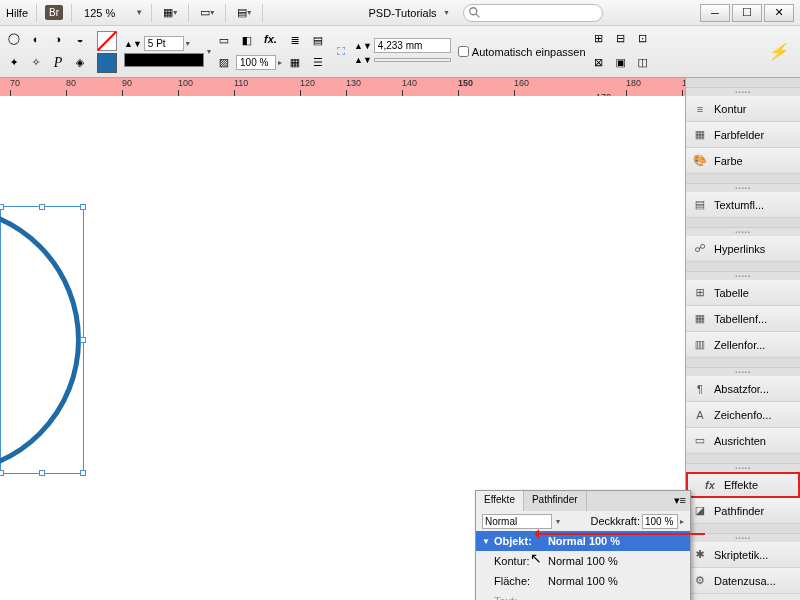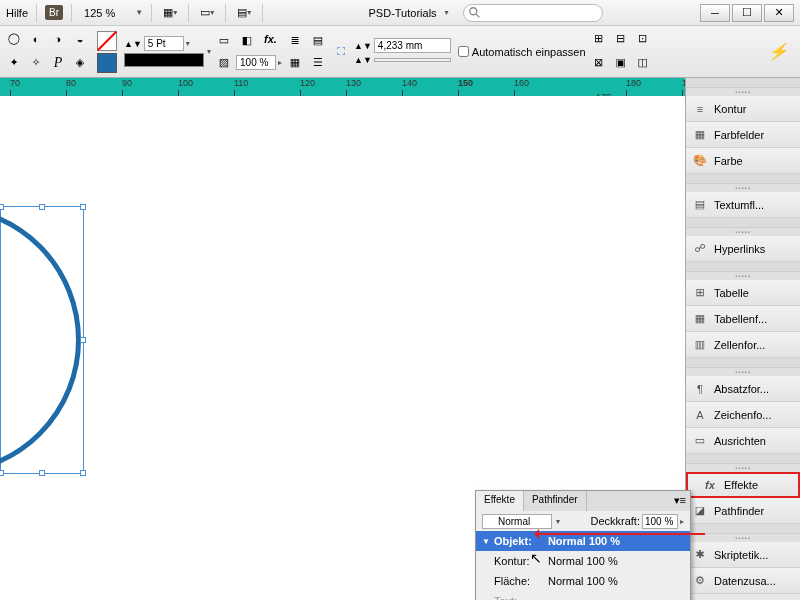--- a/index.html
+++ b/index.html
@@ -28,21 +28,21 @@
 .stroke-val { background: #fff; border: 1px solid #aaa; padding: 1px 3px; font-size: 10px; width: 40px; }
 .stroke-bar { width: 80px; height: 14px; background: #000; border: 1px solid #888; }
 .opacity-box { display: flex; align-items: center; gap: 2px; }
 .opacity-val { background: #fff; border: 1px solid #aaa; padding: 1px 3px; font-size: 10px; width: 40px; }
 .fx-btn { font-style: italic; font-weight: bold; padding: 2px 4px; }
 .dim-box { background: #fff; border: 1px solid #aaa; padding: 1px 3px; font-size: 10px; width: 77px; }
 .autofit { display: flex; align-items: center; gap: 3px; font-size: 10px; margin-left: 4px; }
 .autofit input { width: 11px; height: 11px; }
 .bolt { margin-left: auto; padding: 4px 8px; font-size: 16px; font-style: italic; color: #666; }
 
-.ruler { height: 22px; background: #14b8a6; border-bottom: 1px solid #8b5cf6; position: relative; overflow: hidden; }
+.ruler { height: 22px; background: #fca5a5; border-bottom: 1px solid #8b5cf6; position: relative; overflow: hidden; }
 .ruler .tick { position: absolute; top: 0; font-size: 9px; color: #333; }
 .ruler .tick::before { content: ''; position: absolute; left: 0; top: 12px; width: 1px; height: 6px; background: #333; }
 
 .canvas { position: absolute; left: 0; top: 96px; width: 781px; height: 504px; background: #fff; }
 .sel-box { position: absolute; left: 0; top: 110px; width: 84px; height: 268px; border: 1px solid #4a90d9; }
 .handle { position: absolute; width: 6px; height: 6px; background: #fff; border: 1px solid #4a90d9; }
 .circle-arc { position: absolute; left: -190px; top: -2px; width: 270px; height: 270px; border: 5px solid #1e6ba8; border-radius: 50%; }
 
 .rpanel { position: absolute; right: 0; top: 78px; width: 115px; background: #e8e8e8; border-left: 1px solid #aaa; height: 522px; }
 .rp-item { height: 26px; display: flex; align-items: center; gap: 6px; padding: 0 6px; border-bottom: 1px solid #d0d0d0; background: linear-gradient(#f2f2f2,#e4e4e4); font-size: 10px; cursor: pointer; }
@@ -50,21 +50,21 @@
 .rp-group-gap { height: 10px; background: #dcdcdc; border-bottom: 1px solid #ccc; }
 .grip { height: 8px; background: #e0e0e0; display: flex; justify-content: center; align-items: center; font-size: 6px; letter-spacing: 1px; color: #999; }
 .rp-highlight { outline: 2px solid #e02020; outline-offset: -2px; padding-left: 16px; }
 
 .float-panel { position: absolute; left: 475px; top: 490px; width: 216px; background: #eee; border: 1px solid #999; box-shadow: 2px 2px 4px rgba(0,0,0,0.3); }
 .fp-tabs { display: flex; background: #ddd; height: 20px; }
 .fp-tab { padding: 3px 8px; font-size: 10px; border-right: 1px solid #bbb; }
 .fp-tab.active { background: #eee; }
 .fp-row { display: flex; align-items: center; padding: 2px 6px; height: 20px; font-size: 10px; gap: 4px; }
 .fp-sel { background: #3875d7; color: #fff; font-weight: bold; }
-.fp-blend { background: #fff; border: 1px solid #aaa; padding: 1px 15px; width: 70px; font-size: 10px; }
+.fp-blend { background: #fff; border: 1px solid #aaa; padding: 1px 2px; width: 70px; font-size: 10px; }
 .fp-deck { margin-left: auto; display: flex; align-items: center; gap: 2px; }
 .fp-deckval { background: #fff; border: 1px solid #aaa; padding: 1px 2px; width: 36px; font-size: 10px; }
 .cursor-arrow { position: absolute; left: 530px; top: 550px; font-size: 14px; color: #000; pointer-events: none; }
 .red-arrow { position: absolute; left: 535px; top: 533px; width: 170px; height: 2px; background: #e02020; }
 .red-arrow::before { content: ''; position: absolute; left: -6px; top: -4px; border: 5px solid transparent; border-right-color: #e02020; }
 
 .mini-icon { width: 14px; height: 14px; }
 </style>
 </head>
 <body>

